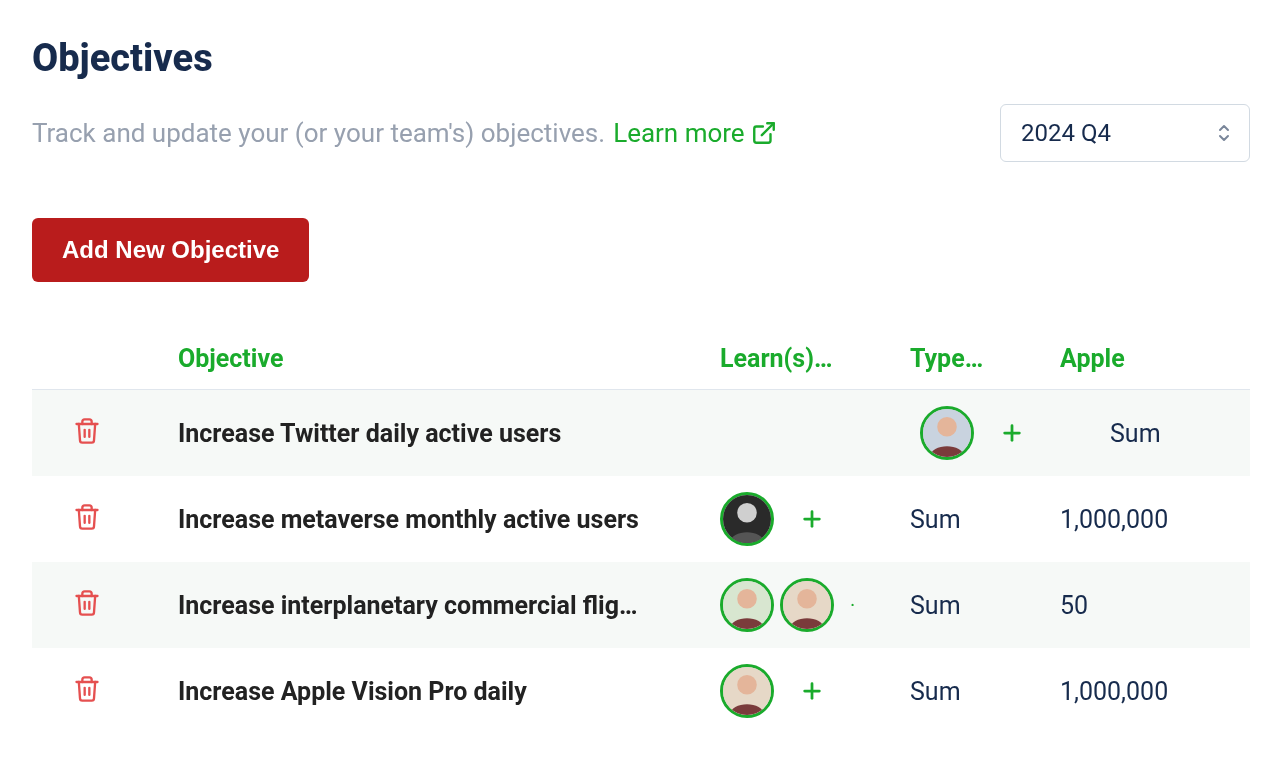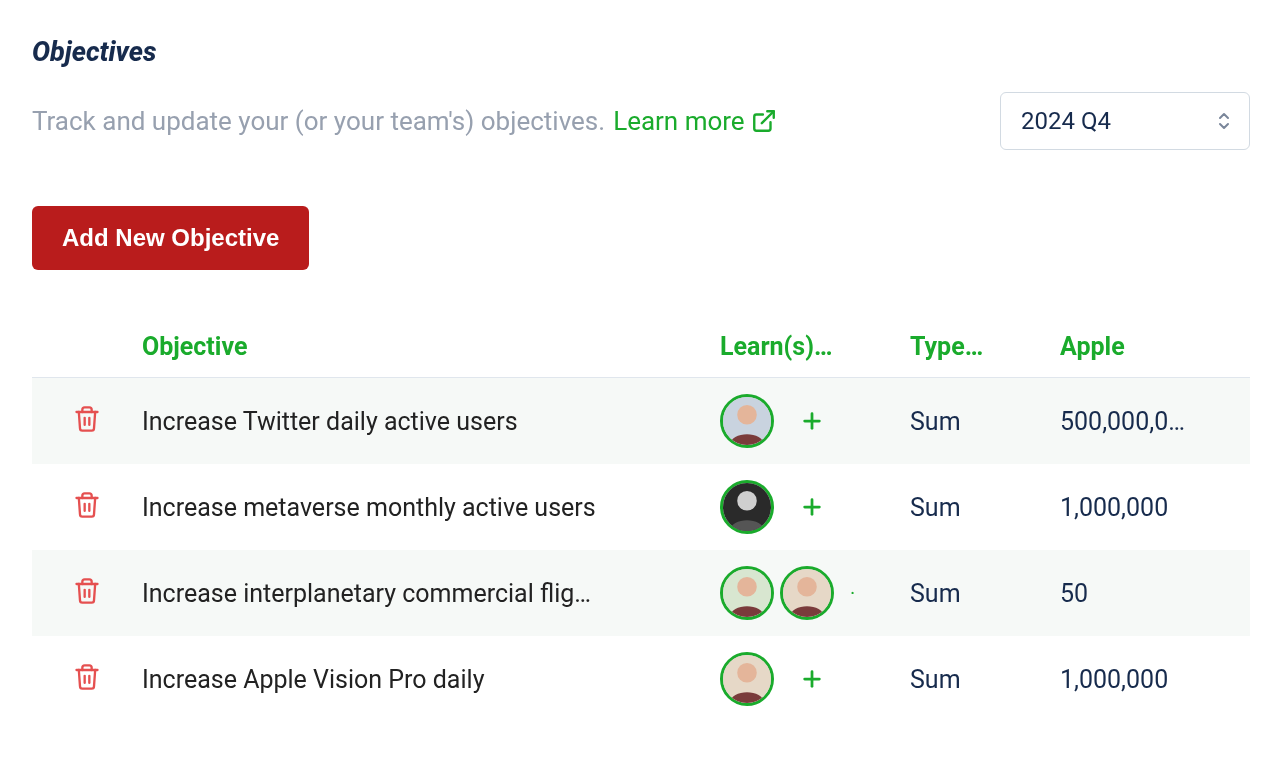--- a/index.html
+++ b/index.html
@@ -3,25 +3,24 @@
   <meta charset="utf-8">
   <style>
     * { box-sizing: border-box; margin: 0; padding: 0; }
     body {
       font-family: -apple-system, BlinkMacSystemFont, "Segoe UI", Roboto, Helvetica, Arial, sans-serif;
       background: #fff;
       padding: 36px 32px;
       width: 1282px;
     }
     .page-title {
-      font-size: 27px;
+      font-size: 38px;
       font-weight: 800;
       color: #172b4d;
       margin-bottom: 24px;
-      font-style: italic;
     }
     .subtitle-row {
       display: flex;
       align-items: center;
       justify-content: space-between;
       margin-bottom: 56px;
     }
     .subtitle {
       font-size: 26px;
       color: #97a0af;
@@ -88,42 +87,42 @@
     }
     .th {
       font-size: 25px;
       font-weight: 700;
       color: #1aab2c;
       white-space: nowrap;
       overflow: hidden;
       text-overflow: ellipsis;
     }
     .col-delete  { width: 110px; flex-shrink: 0; display: flex; align-items: center; justify-content: center; }
-    .col-objective { flex: 1 1 auto; min-width: 0; padding-right: 20px; }
+    .col-objective { flex: 1 1 auto; min-width: 0; padding-right: 20px; margin-left: 36px; }
     .col-owners  { width: 180px; flex-shrink: 0; display: flex; align-items: center; gap: 8px; }
     .col-type    { width: 150px; flex-shrink: 0; padding-left: 10px; }
     .col-target  { width: 200px; flex-shrink: 0; padding-left: 10px; }
     .trow {
       display: flex;
       align-items: center;
       min-height: 80px;
       padding: 16px 0;
     }
     .trow:nth-child(odd) {
       background: #f6f9f7;
     }
     .td {
       font-size: 25px;
       color: #172b4d;
       white-space: nowrap;
       overflow: hidden;
       text-overflow: ellipsis;
     }
     .objective-name {
-      font-weight: 400;
+      font-weight: 700;
       color: #222;
     }
     .trash-icon {
       width: 28px;
       height: 30px;
       stroke: #e55050;
       fill: none;
       stroke-width: 2;
       stroke-linecap: round;
       stroke-linejoin: round;
@@ -229,21 +228,20 @@
             </div>
           </div>
           <span class="plus-owner">
             <svg viewBox="0 0 24 24" fill="none">
               <line x1="12" y1="4" x2="12" y2="20"></line>
               <line x1="4" y1="12" x2="20" y2="12"></line>
             </svg>
           </span>
         </div>
         <div class="td col-type">Sum</div>
-        <div class="td col-target">500,000,0…</div>
       </div>
       <div class="trow">
         <div class="col-delete">
           <span><svg class="trash-icon" viewBox="0 0 24 24">
     <polyline points="3 6 5 6 21 6"></polyline>
     <path d="M19 6l-1 14a2 2 0 0 1-2 2H8a2 2 0 0 1-2-2L5 6"></path>
     <path d="M10 11v6"></path>
               <path d="M14 11v6"></path>
     <path d="M8 6V4a2 2 0 0 1 2-2h4a2 2 0 0 1 2 2v2"></path>
   </svg></span>

